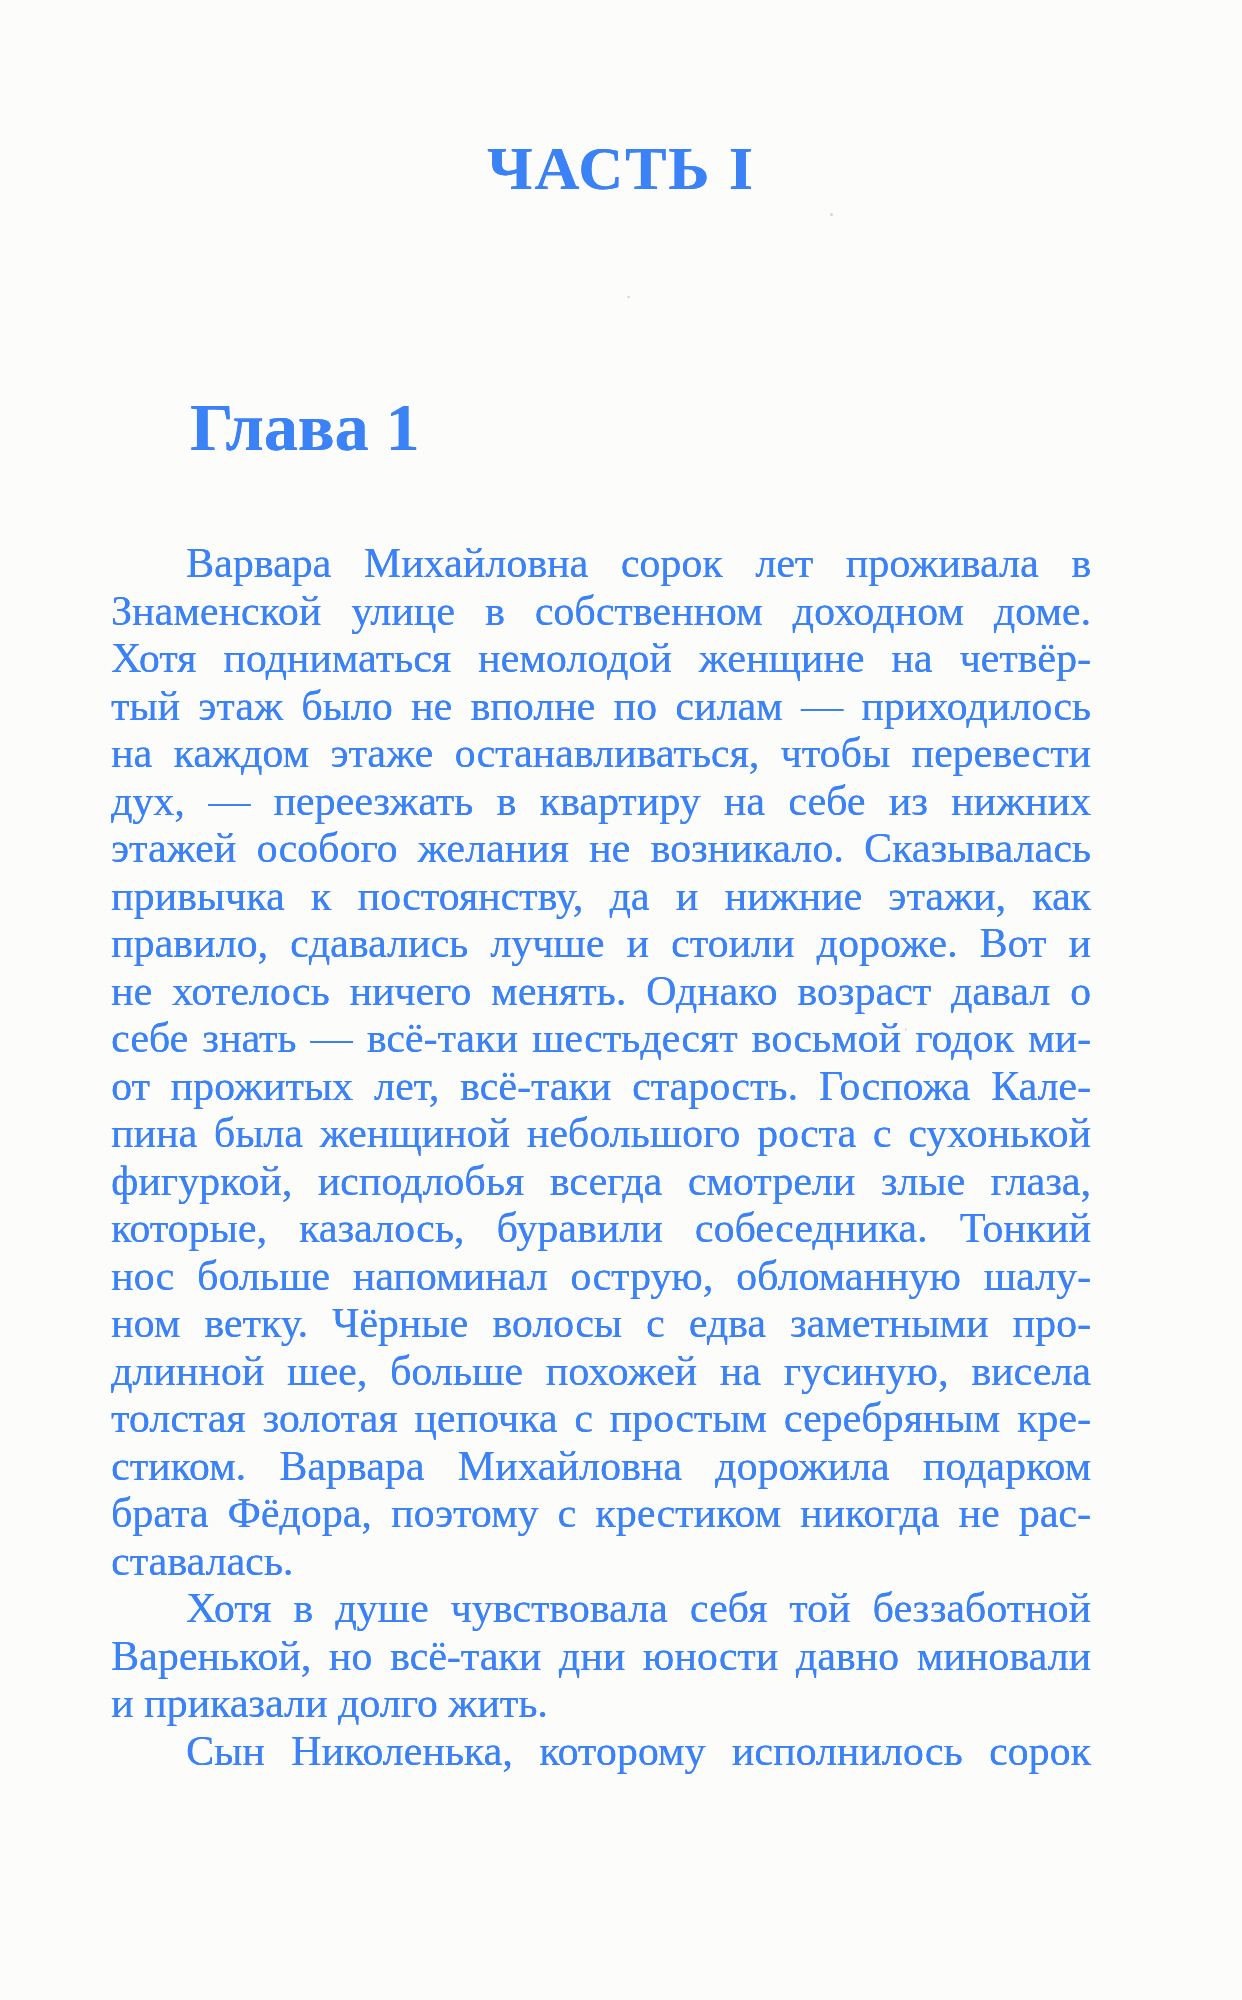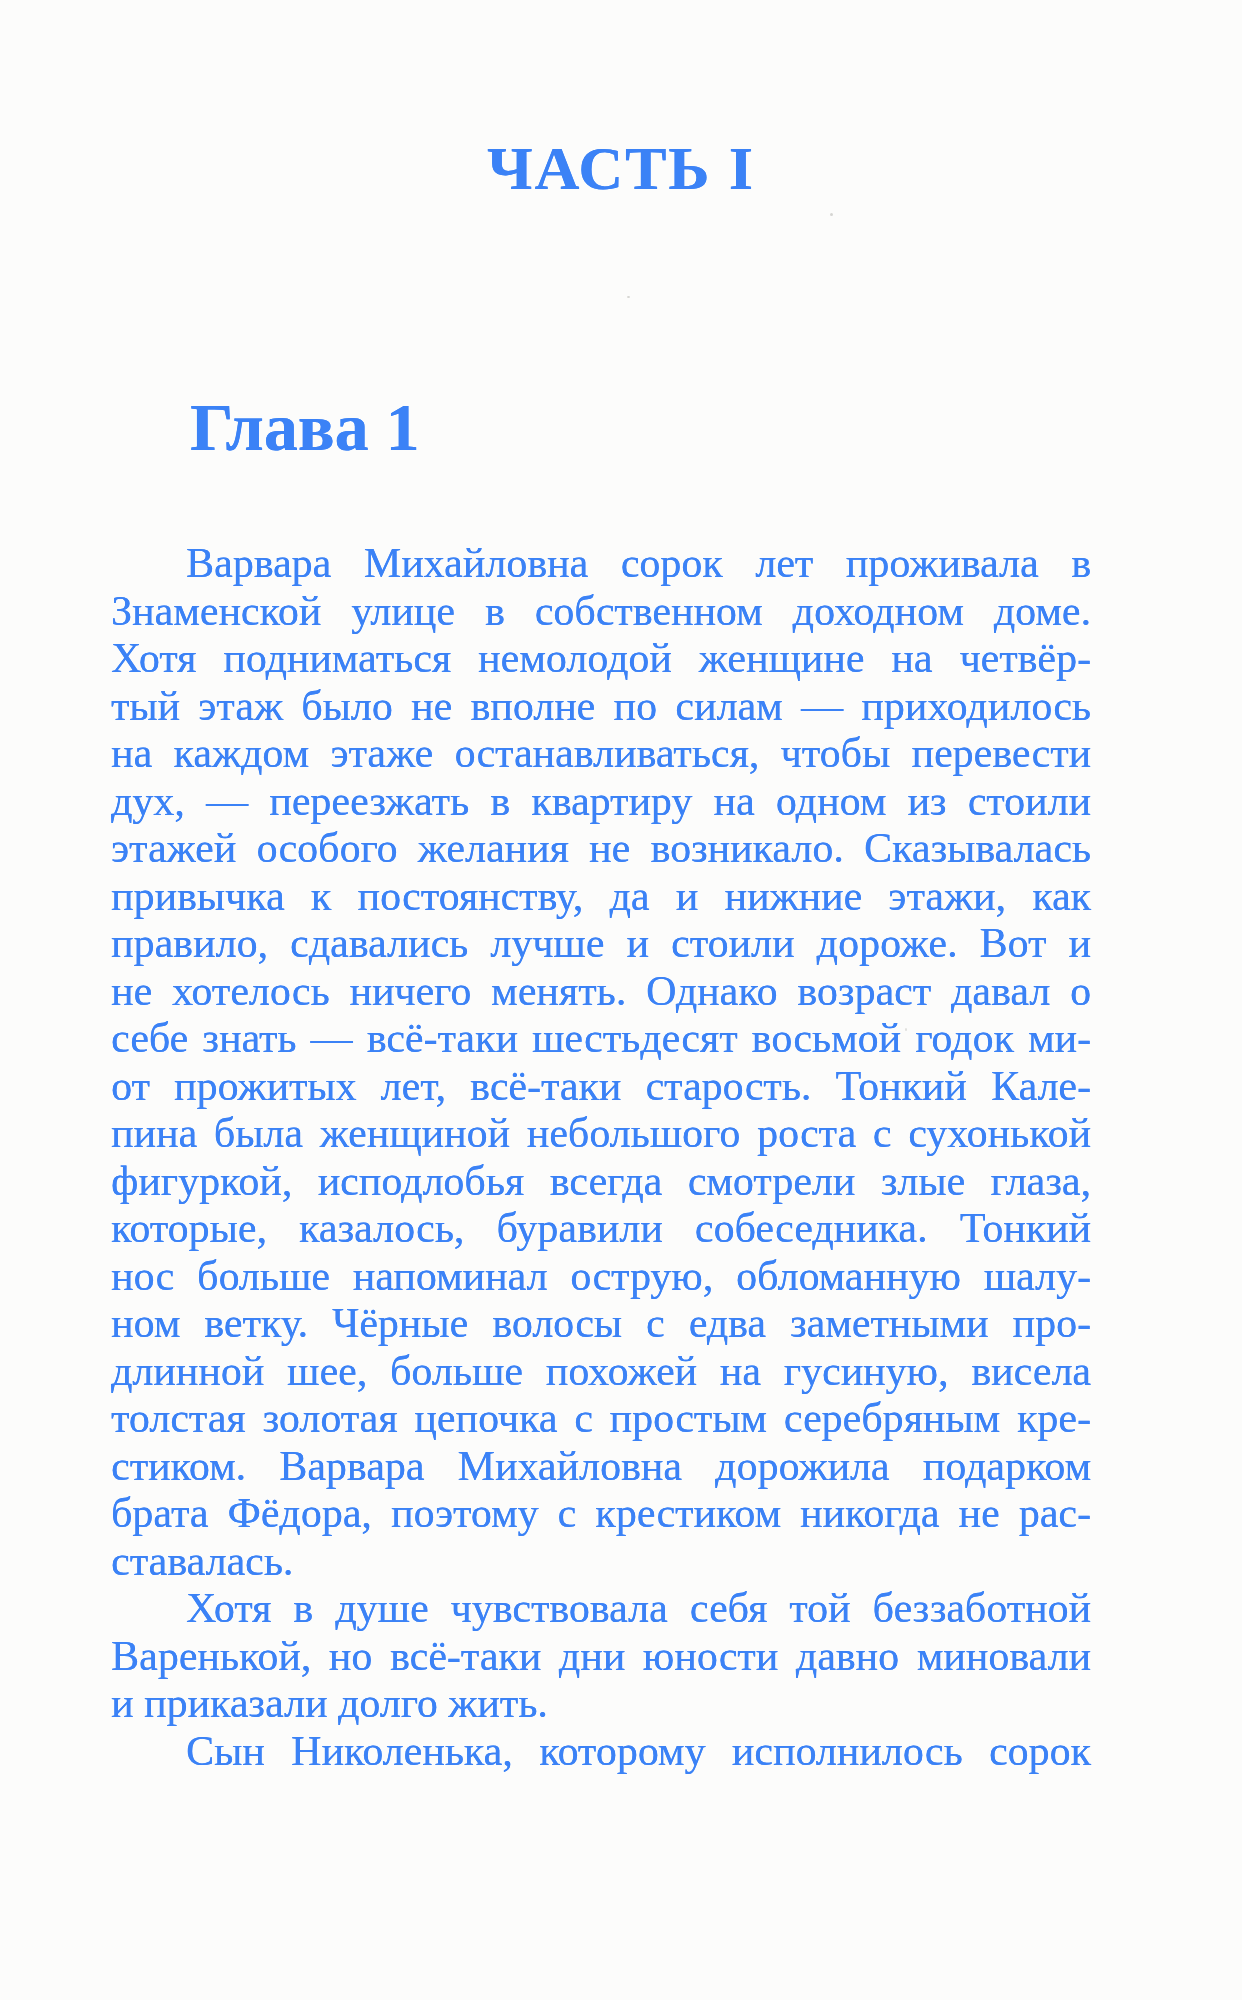--- a/index.html
+++ b/index.html
@@ -72,27 +72,27 @@
 
   <div class="chapter-title">Глава 1</div>
 
   <div class="body-text" id="body-text">
       <div class="paragraph">
         <div class="line first">Варвара Михайловна сорок лет проживала в</div>
         <div class="line">Знаменской улице в собственном доходном доме.</div>
         <div class="line">Хотя подниматься немолодой женщине на четвёр-</div>
         <div class="line">тый этаж было не вполне по силам — приходилось</div>
         <div class="line">на каждом этаже останавливаться, чтобы перевести</div>
-        <div class="line">дух, — переезжать в квартиру на одном из стоили</div>
+        <div class="line">дух, — переезжать в квартиру на себе из нижних</div>
         <div class="line">этажей особого желания не возникало. Сказывалась</div>
         <div class="line">привычка к постоянству, да и нижние этажи, как</div>
         <div class="line">правило, сдавались лучше и стоили дороже. Вот и</div>
         <div class="line">не хотелось ничего менять. Однако возраст давал о</div>
         <div class="line">себе знать — всё-таки шестьдесят восьмой годок ми-</div>
-        <div class="line">от прожитых лет, всё-таки старость. Тонкий Кале-</div>
+        <div class="line">от прожитых лет, всё-таки старость. Госпожа Кале-</div>
         <div class="line">пина была женщиной небольшого роста с сухонькой</div>
         <div class="line">фигуркой, исподлобья всегда смотрели злые глаза,</div>
         <div class="line">которые, казалось, буравили собеседника. Тонкий</div>
         <div class="line">нос больше напоминал острую, обломанную шалу-</div>
         <div class="line">ном ветку. Чёрные волосы с едва заметными про-</div>
         <div class="line">длинной шее, больше похожей на гусиную, висела</div>
         <div class="line">толстая золотая цепочка с простым серебряным кре-</div>
         <div class="line">стиком. Варвара Михайловна дорожила подарком</div>
         <div class="line">брата Фёдора, поэтому с крестиком никогда не рас-</div>
         <div class="line endpar">ставалась.</div>

